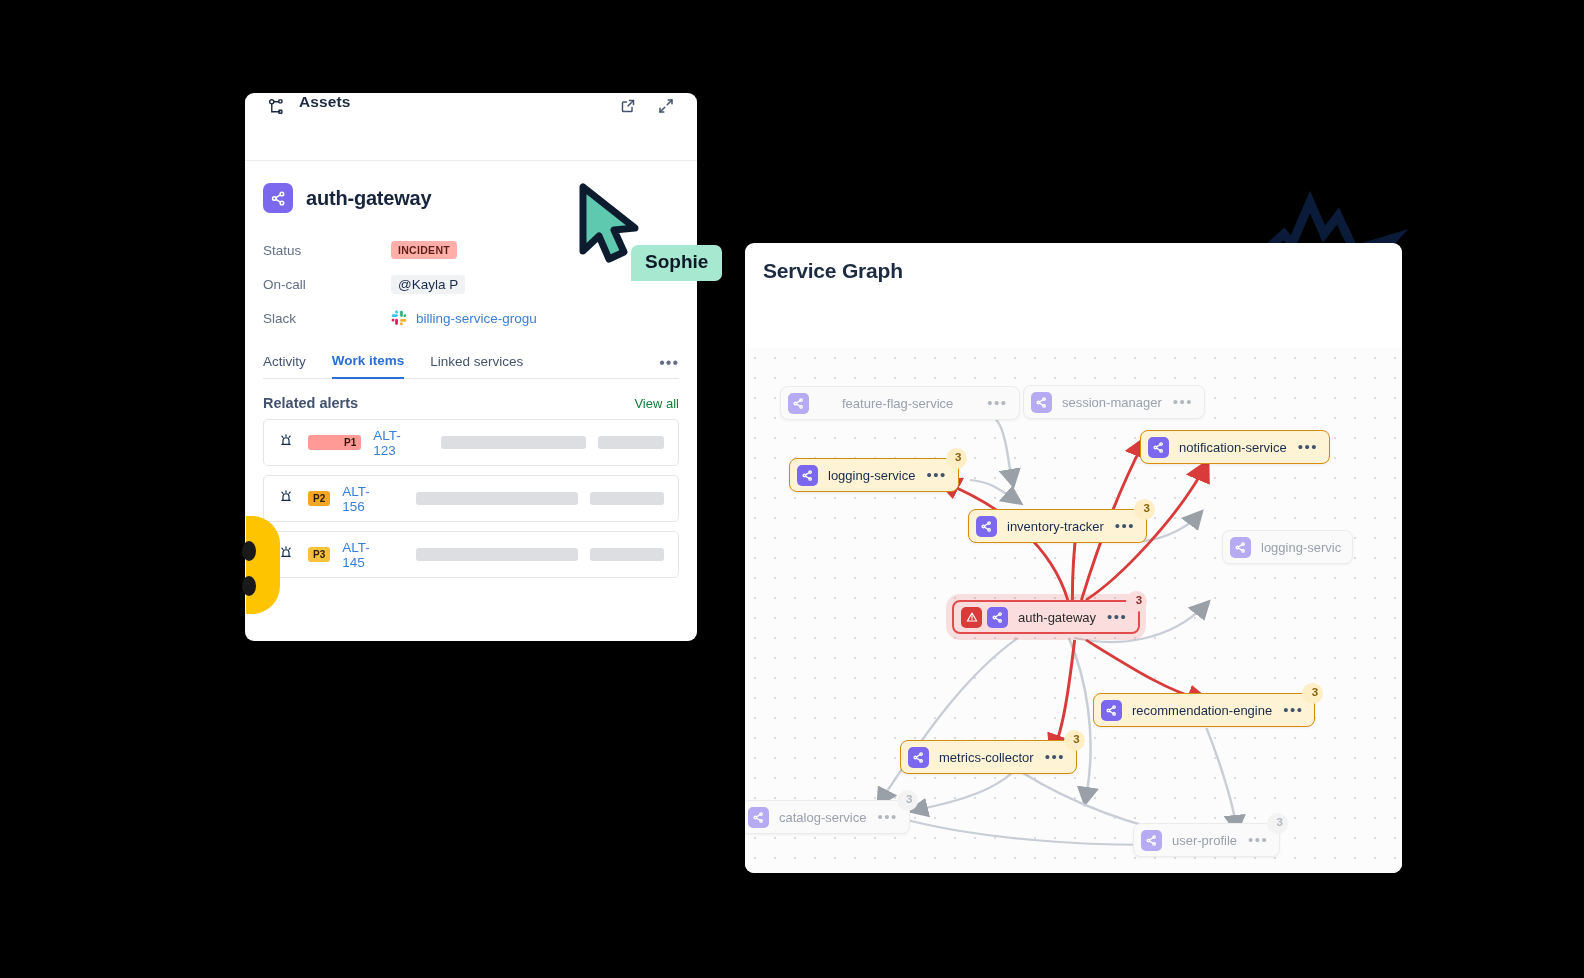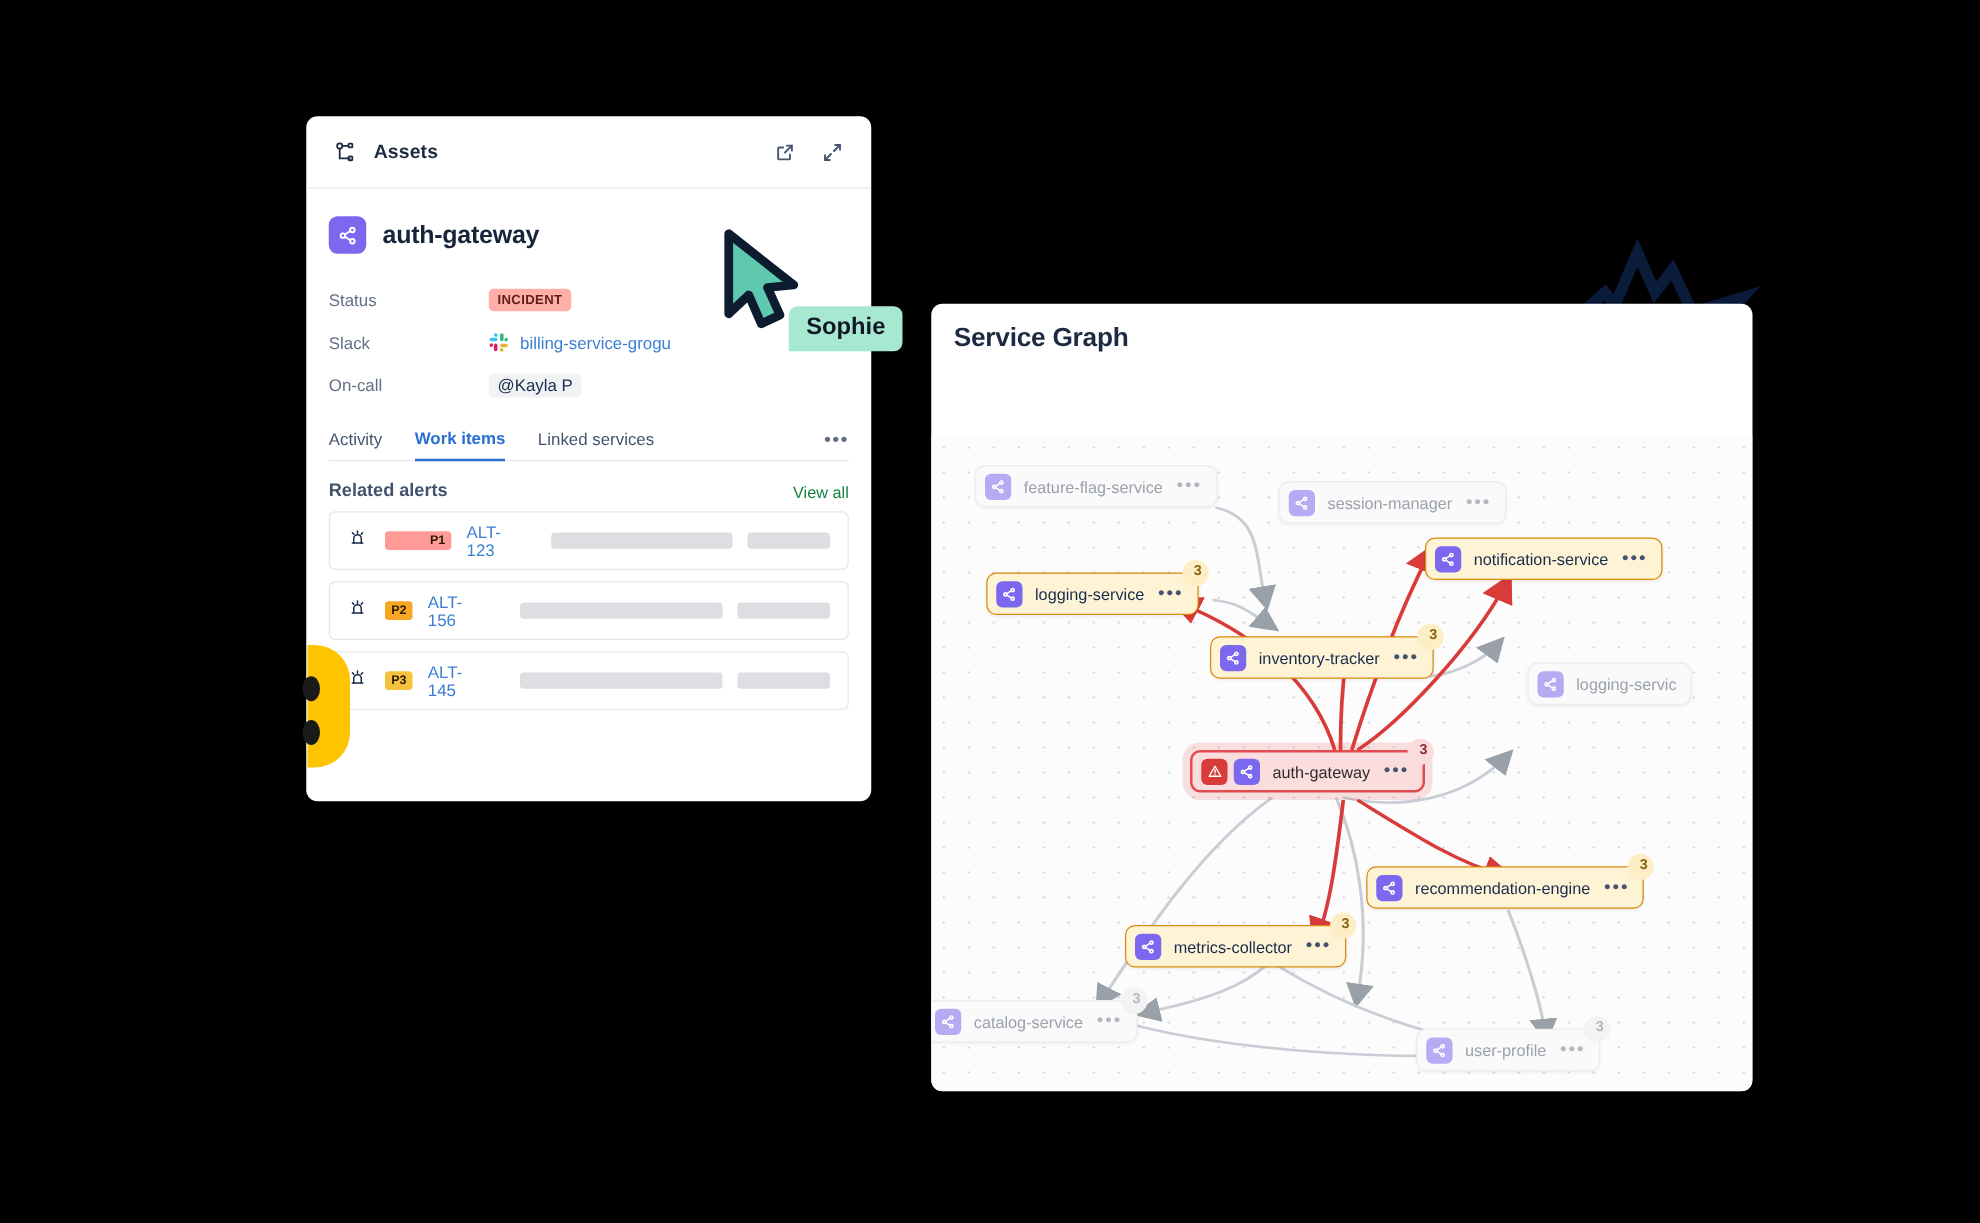--- a/index.html
+++ b/index.html
@@ -16,21 +16,21 @@
 
   
   .assets-panel {
     position: absolute; left: 245px; top: 93px;
     width: 452px; height: 548px;
     background: #ffffff; border-radius: 9px;
     box-shadow: 0 2px 10px rgba(0,0,0,0.18);
     overflow: hidden;
   }
   .assets-head {
-    height: 58px; display: flex; align-items: center;
+    height: 68px; display: flex; align-items: flex-start;
     padding: 0 18px 0 18px; border-bottom: 1px solid #ebecf0;
   }
   .assets-head .ttl { font-size: 15.5px; font-weight: 700; color: #1c2b41; margin-left: 10px; letter-spacing: .1px; }
   .assets-head .spacer { flex: 1; }
   .head-icon { width: 26px; height: 26px; display:flex; align-items:center; justify-content:center; color:#44546f; cursor:pointer; }
   .head-icon + .head-icon { margin-left: 12px; }
 
   .asset-title-row { display: flex; align-items: center; padding: 22px 18px 6px 18px; }
   .svc-badge {
     width: 30px; height: 30px; border-radius: 7px; background: #7b68ee;
@@ -213,38 +213,38 @@
     </div>
 
     <div class="meta-list">
       <div class="meta-row">
         <span class="meta-key">Status</span>
         <span class="meta-val">
             <span class="incident-chip">INCIDENT</span>
           </span>
       </div>
       <div class="meta-row">
+        <span class="meta-key">On-call</span>
+        <span class="meta-val">
+            <span class="oncall">@Kayla P</span>
+          </span>
+      </div>
+      <div class="meta-row">
         <span class="meta-key">Slack</span>
         <span class="meta-val">
           <span style="display:inline-block;width:16px;height:16px;">
             <svg width="16" height="16" viewBox="0 0 24 24">
               <path fill="#e01e5a" d="M5.1 15.2a2.1 2.1 0 1 1-2.1-2.1h2.1zM6.2 15.2a2.1 2.1 0 0 1 4.2 0v5.2a2.1 2.1 0 0 1-4.2 0z"></path>
               <path fill="#36c5f0" d="M8.3 5.1A2.1 2.1 0 1 1 10.4 3v2.1zM8.3 6.2a2.1 2.1 0 0 1 0 4.2H3.1a2.1 2.1 0 0 1 0-4.2z"></path>
               <path fill="#2eb67d" d="M18.9 8.3A2.1 2.1 0 1 1 21 10.4h-2.1zM17.8 8.3a2.1 2.1 0 0 1-4.2 0V3.1a2.1 2.1 0 0 1 4.2 0z"></path>
               <path fill="#ecb22e" d="M15.7 18.9a2.1 2.1 0 1 1-2.1 2.1v-2.1zM15.7 17.8a2.1 2.1 0 0 1 0-4.2h5.2a2.1 2.1 0 0 1 0 4.2z"></path>
             </svg>
           </span>
           <span class="slack-link">billing-service-grogu</span>
         </span>
-      </div>
-      <div class="meta-row">
-        <span class="meta-key">On-call</span>
-        <span class="meta-val">
-            <span class="oncall">@Kayla P</span>
-          </span>
       </div>
     </div>
 
     <div class="tabs-wrap">
       <div class="tabs">
         <span class="tab">Activity</span>
         <span class="tab active">Work items</span>
         <span class="tab">Linked services</span>
         <span class="more">•••</span>
       </div>
@@ -351,21 +351,21 @@
         <g fill="none" stroke="#d93a3a" stroke-width="2.6" marker-end="url(#ared)">
           <path d="M284 252 C270 200 230 160 176 135"></path>
           <path d="M288 252 C288 220 290 195 292 178"></path>
           <path d="M296 252 C310 200 330 140 350 96"></path>
           <path d="M300 252 C330 230 380 170 404 120"></path>
           <path d="M290 292 C285 340 280 380 272 400"></path>
           <path d="M300 292 C340 320 370 342 402 352"></path>
         </g>
       </svg>
 
-      <div class="node dim" style="left:35px; top:24px;">
+      <div class="node dim" style="left:35px; top:38px;gap:23px;">
         <span class="nico">
           <svg width="13" height="13" viewBox="0 0 18 18" fill="none" stroke="#fff" stroke-width="1.8" stroke-linecap="round">
             <circle cx="12.6" cy="4.2" r="1.7"></circle>
               <circle cx="12.6" cy="13.8" r="1.7"></circle>
               <circle cx="4.6" cy="9" r="1.7"></circle>
             <path d="M6.3 8.1 L10.9 5.1"></path>
               <path d="M6.3 9.9 L10.9 12.9"></path>
           </svg>
         </span>
         <span class="nlabel">feature-flag-service</span>

